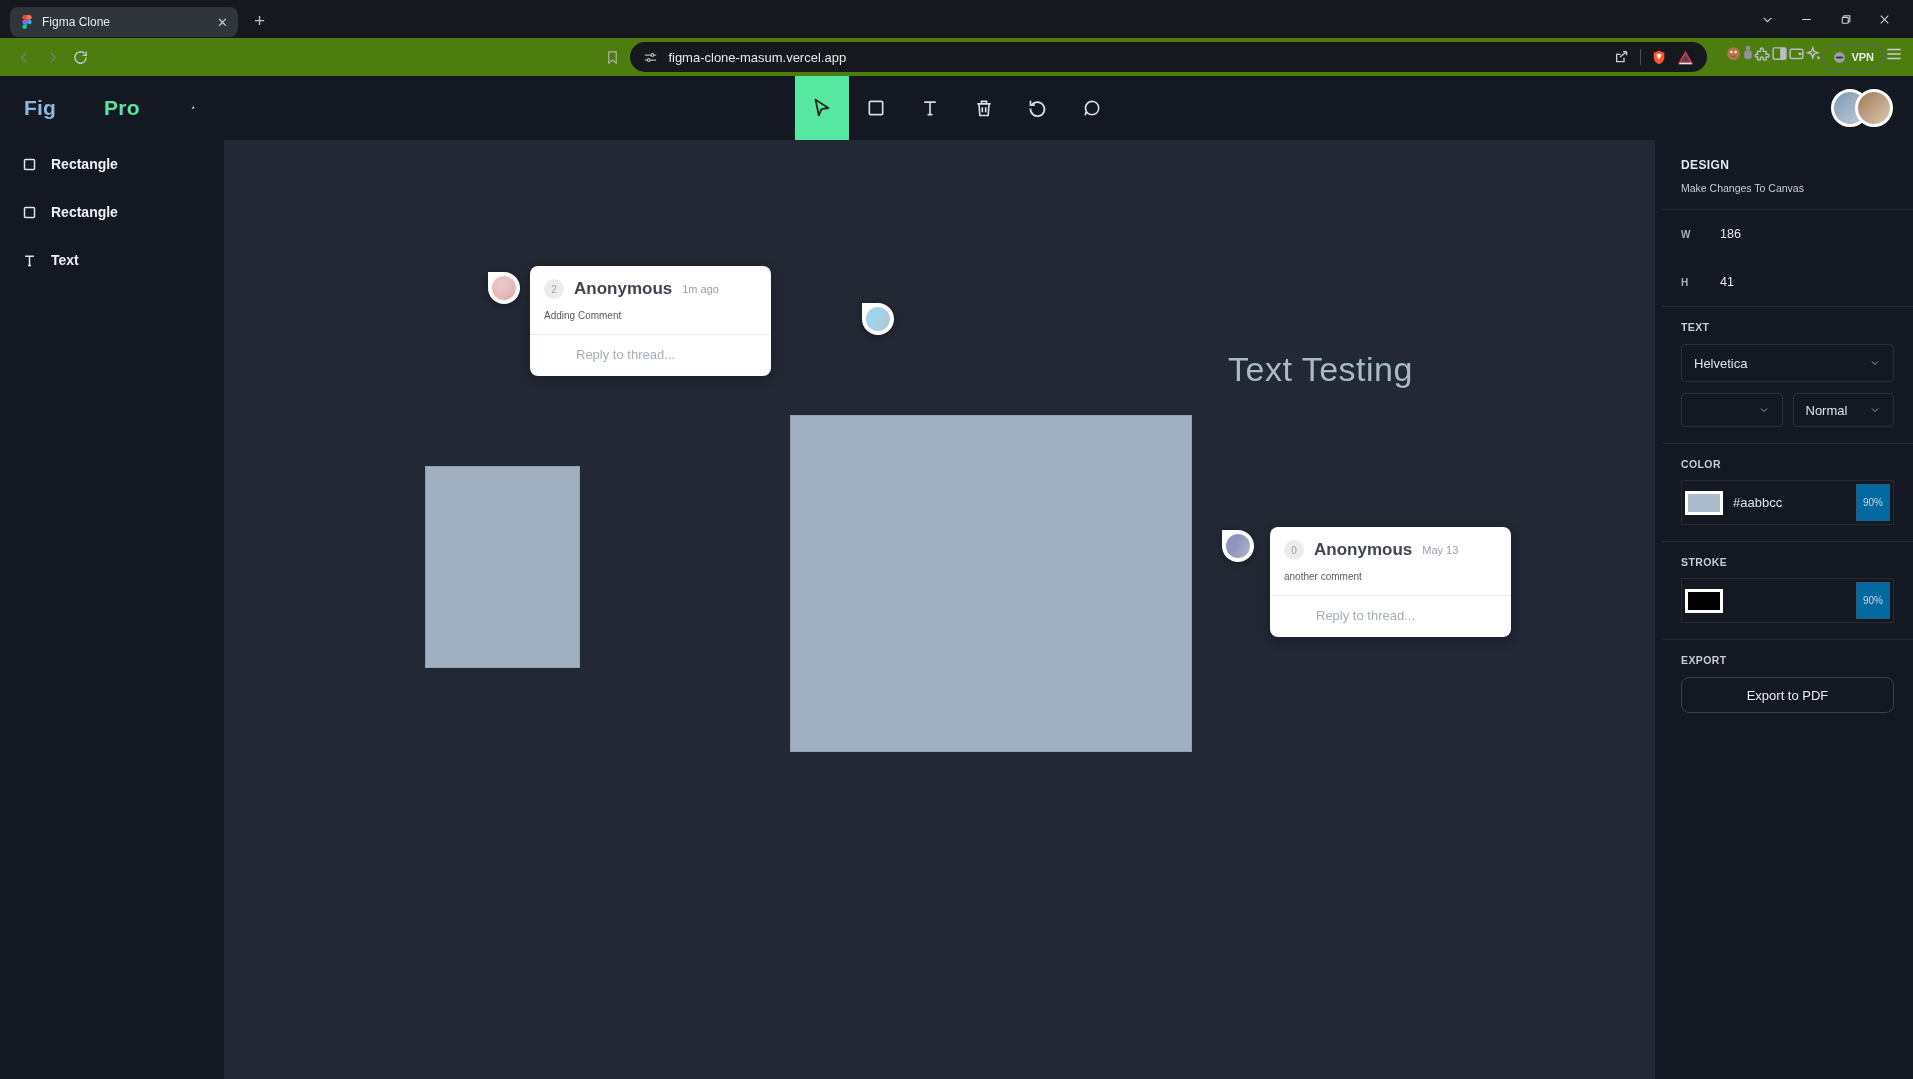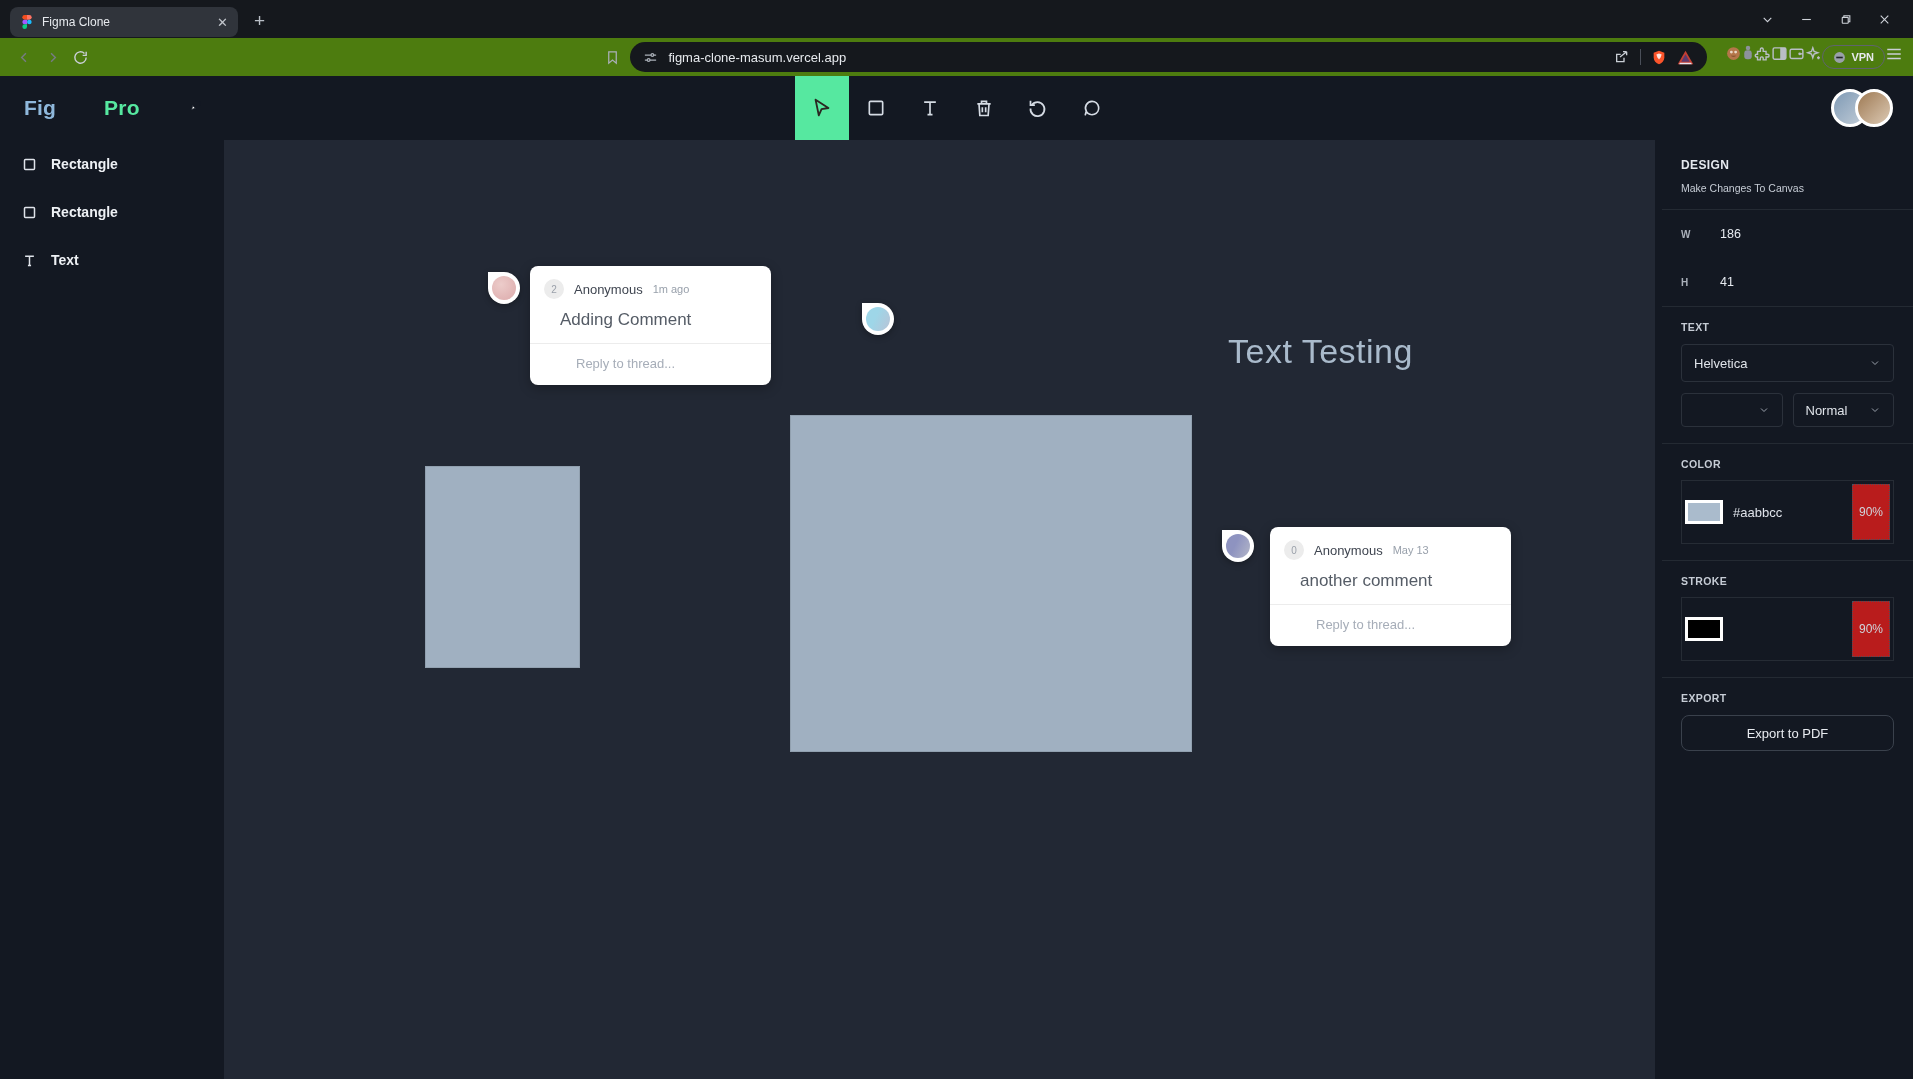--- a/index.html
+++ b/index.html
@@ -51,39 +51,39 @@
   .layers-head { padding:18px 24px 15px; font-size:12px; font-weight:600; color:#e2e6eb;
                  letter-spacing:.6px; border-bottom:1px solid #242a33; }
   .layer-item { height:48px; display:flex; align-items:center; gap:14px; padding-left:22px; color:#eef1f5; }
   .layer-item .lbl { font-size:14px; font-weight:bold; }
   .layer-item .ico { color:#dfe3ea; }
 
   .canvas { flex:1; background:#222834; position:relative; overflow:hidden; }
   .shape-rect { position:absolute; background:rgba(170,187,204,0.93); border:1px solid #91a0af; }
   .rect-small { left:201px; top:326px; width:155px; height:202px; }
   .rect-large { left:566px; top:275px; width:402px; height:337px; }
-  .canvas-text { position:absolute; left:1004px; top:192px; font-size:34px; color:#a9bacb; letter-spacing:.5px; }
+  .canvas-text { position:absolute; left:1004px; top:210px; font-size:34px; color:#a9bacb; letter-spacing:.5px; }
 
   .pin { position:absolute; width:32px; height:32px; background:#fff; border-radius:0 16px 16px 16px;
          box-shadow:0 2px 6px rgba(0,0,0,.3); }
   .pin .dot { width:24px; height:24px; border-radius:50%; margin:4px; }
   .pin1 { left:264px; top:132px; } .pin1 .dot { background:radial-gradient(circle at 38% 35%, #ecccca, #dcaaab); }
   .pin2 { left:638px; top:163px; } .pin2 .dot { background:linear-gradient(115deg,#9ed6e8 40%,#b9c3d6); }
   .pin3 { left:998px; top:390px; } .pin3 .dot { background:linear-gradient(115deg,#8e93c0 40%,#b3b6c8); }
 
   .comment-card { position:absolute; width:241px; background:#ffffff; border-radius:8px;
                   box-shadow:0 3px 12px rgba(0,0,0,.28); }
   .card1 { left:306px; top:126px; }
   .card2 { left:1046px; top:387px; }
   .cc-head { display:flex; align-items:center; gap:10px; padding:13px 14px 0; }
   .cc-badge { width:20px; height:20px; border-radius:50%; background:#ececec; color:#9aa0aa;
               font-size:10px; display:flex; align-items:center; justify-content:center; }
-  .cc-author { font-size:13px; font-weight:400; color:#3f4550; }
+  .cc-author { font-size:17px; font-weight:700; color:#3f4550; }
   .cc-time { font-size:11px; color:#98a0ab; }
-  .cc-body { padding:11px 30px 13px; font-size:17px; color:#555c66; }
+  .cc-body { padding:11px 14px 13px; font-size:10px; color:#555c66; }
   .cc-divider { border-top:1px solid #ececec; }
   .cc-reply { width:100%; border:none; outline:none; background:transparent; padding:12px 14px 14px;
               font-size:13px; color:#555; font-family:"Liberation Sans",sans-serif;margin-left:32px; }
   .cc-reply::placeholder { color:#a6adb8; }
 
   .right-sidebar { width:258px; background:#131822; color:#dfe3ea; }
   .rs-section { padding:0 19px; border-bottom:1px solid #242a33;margin-left:7px; }
   .rs-title { font-size:12px; font-weight:600; color:#e4e8ee; letter-spacing:.4px; }
   .rs-sub { margin-top:10px; font-size:10.5px; color:#c6ccd5; }
   .sec-design { padding-top:18px; padding-bottom:15px; }
@@ -96,21 +96,21 @@
             justify-content:space-between; padding:0 12px; margin-top:11px; }
   .select .sel-text { font-size:13px; color:#e0e4ea; }
   .select-row { display:flex; gap:10px; }
   .select-row .select { flex:1; height:34px; }
   .chev { color:#9aa1ac; }
   .swatch-row { margin-top:10px; border:1px solid #262c35; padding:3px; display:flex; align-items:center; gap:10px; }
   .swatch { width:38px; height:24px; border:3px solid #ffffff; }
   .swatch.fill { background:#aabbcc; }
   .swatch.stroke { background:#000000; }
   .swatch-label { font-size:13px; color:#dfe3ea; flex:1; }
-  .pct-badge { font-size:12px; color:#cfd4db; background:#b91c1c; border:1px dotted #4a515c; padding:20px 6px; }
+  .pct-badge { font-size:10px; color:#cfd4db; background:#0369a1; border:1px dotted #4a515c; padding:12px 6px; }
   .export-btn { margin-top:11px; width:100%; height:36px; background:transparent; border:1px solid #3a414c;
                 border-radius:8px; color:#e8ebf0; font-size:13px; font-family:"Liberation Sans",sans-serif; }
 </style>
 </head>
 <body>
 
 <div class="tabbar">
   <div class="tab">
     <span>
       <svg width="14" height="14" viewBox="0 0 24 36">

